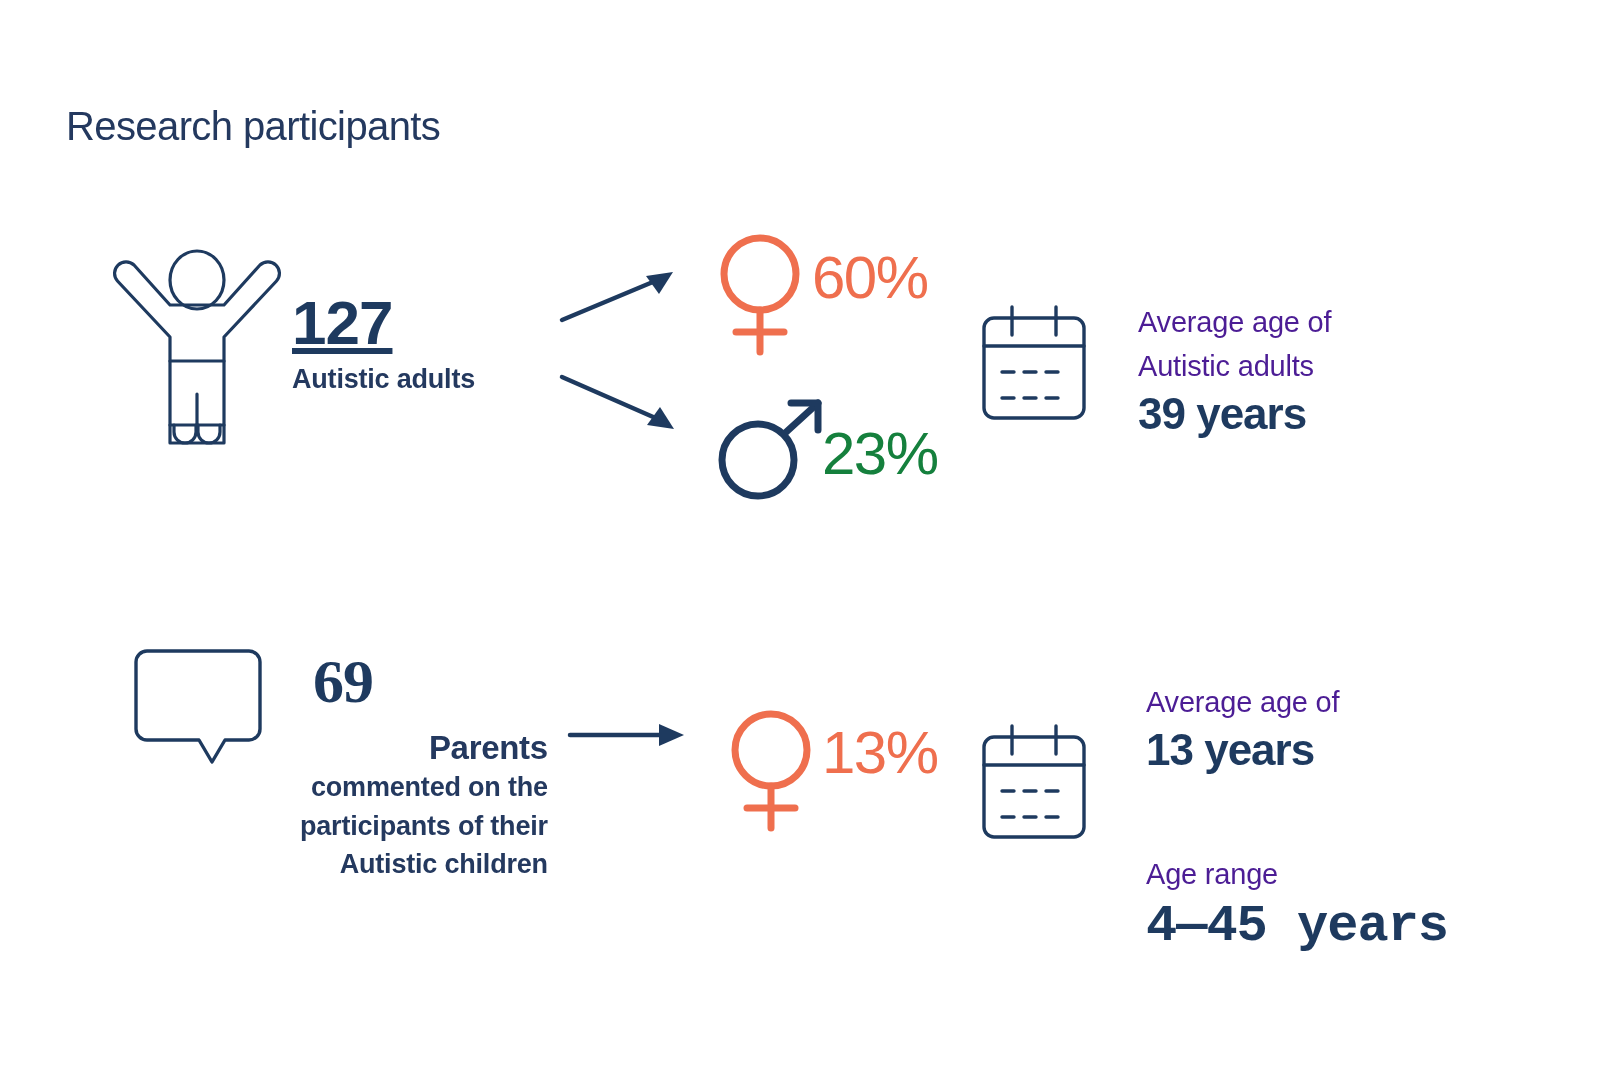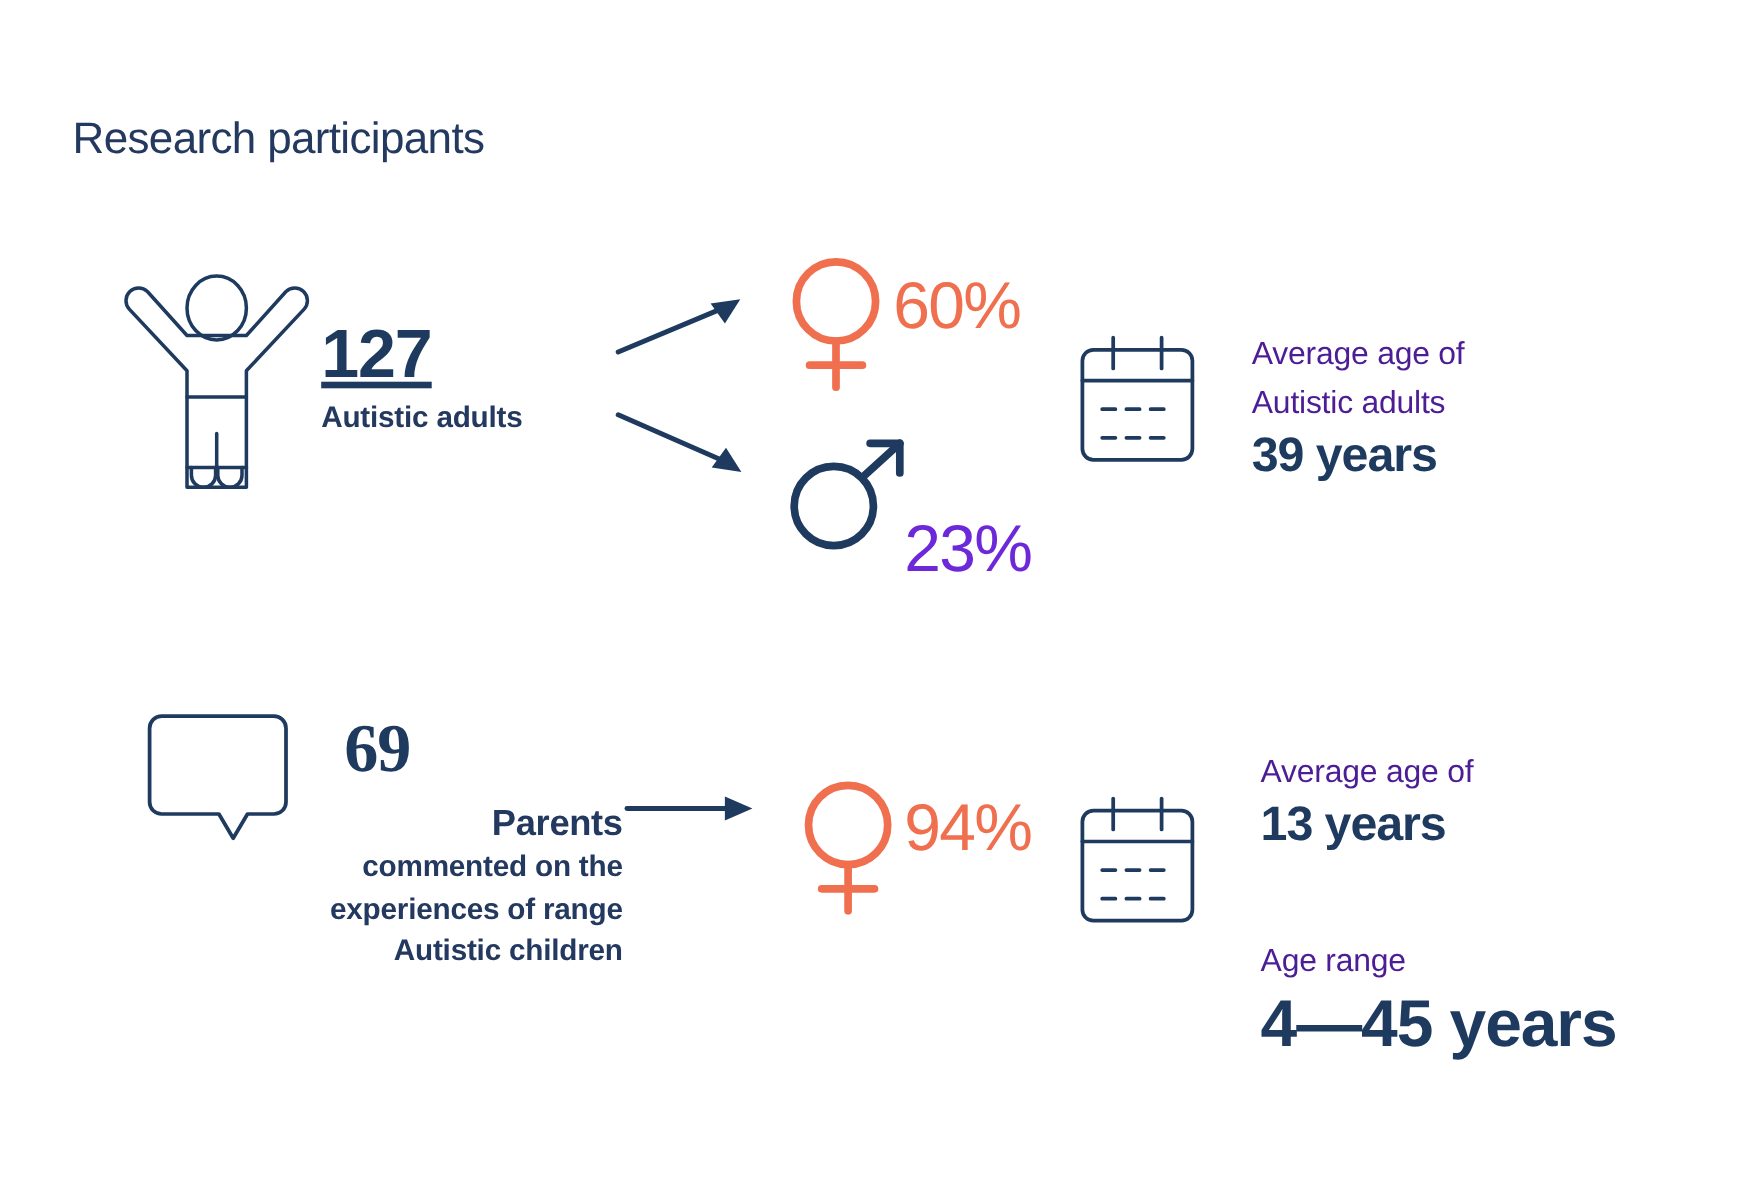--- a/index.html
+++ b/index.html
@@ -41,21 +41,21 @@
     letter-spacing:-0.2px;
   }
   .pct{
     font-size:60px;
     font-weight:400;
     letter-spacing:-1.5px;
     line-height:1;
     white-space:nowrap;
   }
   .pct.coral{color:#ef6f4e;}
-  .pct.navy{color:#6d28d9;margin-top:45px;}
+  .pct.navy{color:#15803d;}
 
   .agelabel{
     font-size:29px;
     font-weight:400;
     line-height:1.52;
     color:#4c1d95;
     letter-spacing:-0.2px;
     white-space:nowrap;
   }
   .agevalue{
@@ -185,54 +185,54 @@
                L3 14
                a11 11 0 0 1 11 -11 Z"></path>
     </svg>
   </div>
 
   <div class="abs bignum" style="left:313px; top:650px;font-family:Liberation Serif, serif;">69</div>
 
   <div class="abs para" style="left:300px; top:727px;">
     <span class="lead">Parents</span>
     <span>commented on the</span><br>
-    <span>experiences of range</span><br>
+    <span>participants of their</span><br>
     <span>Autistic  children</span>
   </div>
 
   <div class="abs" style="left:568px; top:722px;">
     <svg width="120" height="26" viewBox="0 0 120 26">
       <line x1="2" y1="13" x2="96" y2="13" stroke="#1e3a5f" stroke-width="4.5" stroke-linecap="round"></line>
       <polygon points="116,13 91,2 91,24" fill="#1e3a5f"></polygon>
     </svg>
   </div>
 
   <div class="abs" style="left:725px; top:708px;">
     <svg width="92" height="125" viewBox="0 0 92 125" fill="none" stroke="#ef6f4e" stroke-width="7" stroke-linecap="round">
       <circle cx="46" cy="42" r="36"></circle>
       <line x1="46" y1="78" x2="46" y2="120"></line>
       <line x1="22" y1="100" x2="70" y2="100"></line>
     </svg>
   </div>
-  <div class="abs pct coral" style="left:822px; top:723px;">94%</div>
+  <div class="abs pct coral" style="left:822px; top:723px;">13%</div>
 
   <div class="abs" style="left:980px; top:722px;">
     <svg width="110" height="122" viewBox="0 0 110 122" fill="none" stroke="#1e3a5f" stroke-width="3.4" stroke-linecap="round">
       <rect x="4" y="15" width="100" height="100" rx="10"></rect>
       <line x1="4" y1="43" x2="104" y2="43"></line>
       <line x1="32" y1="4" x2="32" y2="32"></line>
       <line x1="76" y1="4" x2="76" y2="32"></line>
       <line x1="22" y1="69" x2="86" y2="69" stroke-dasharray="12 10"></line>
       <line x1="22" y1="95" x2="86" y2="95" stroke-dasharray="12 10"></line>
     </svg>
   </div>
 
   <div class="abs" style="left:1146px; top:680px;">
     <div class="agelabel">Average age of</div>
     <div class="agevalue">13 years</div>
   </div>
 
   <div class="abs" style="left:1146px; top:852px;">
     <div class="agelabel">Age range</div>
-    <div class="agevalue" style="font-size:60px;">4—45 years</div>
+    <div class="agevalue" style="font-size:52px;font-family:Liberation Mono, monospace;">4—45 years</div>
   </div>
 
 </div>
 
 </body></html>

